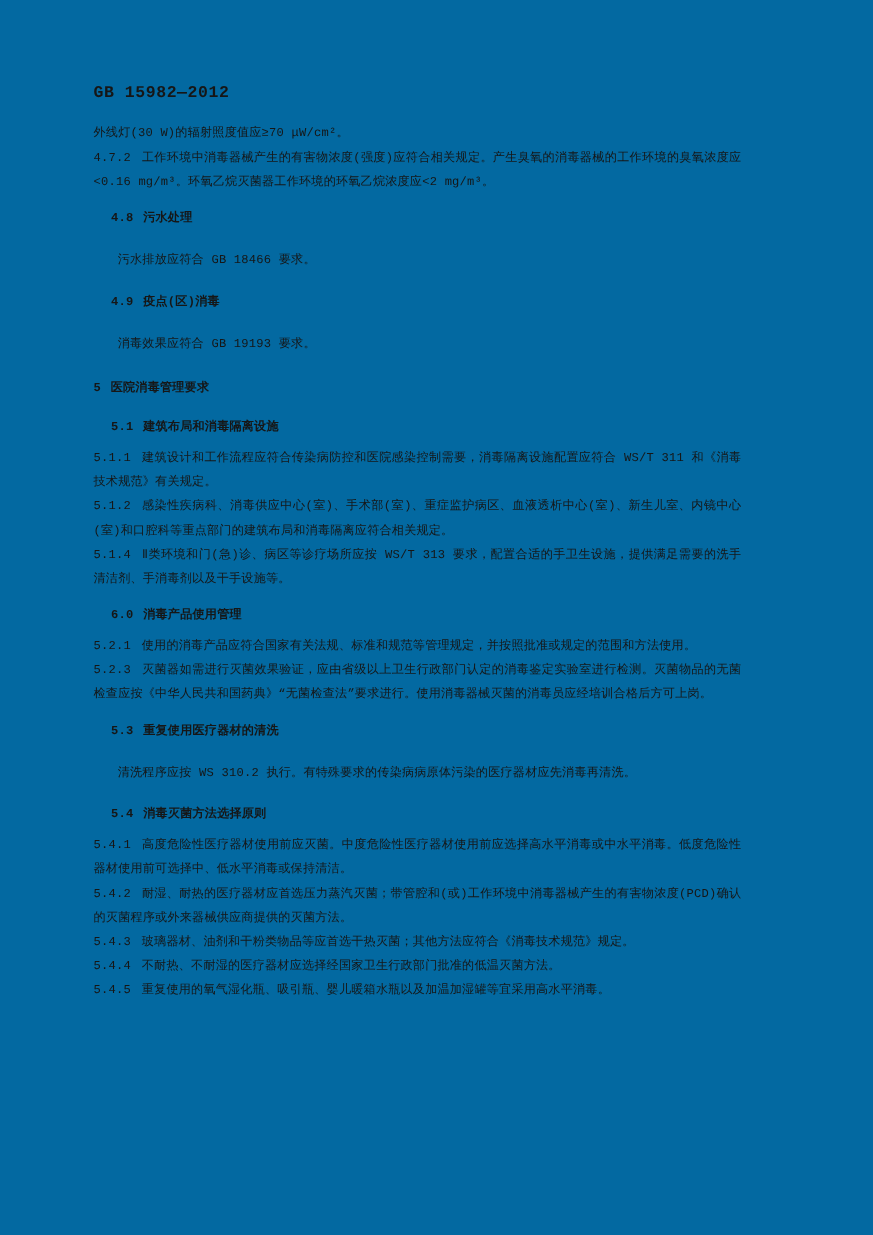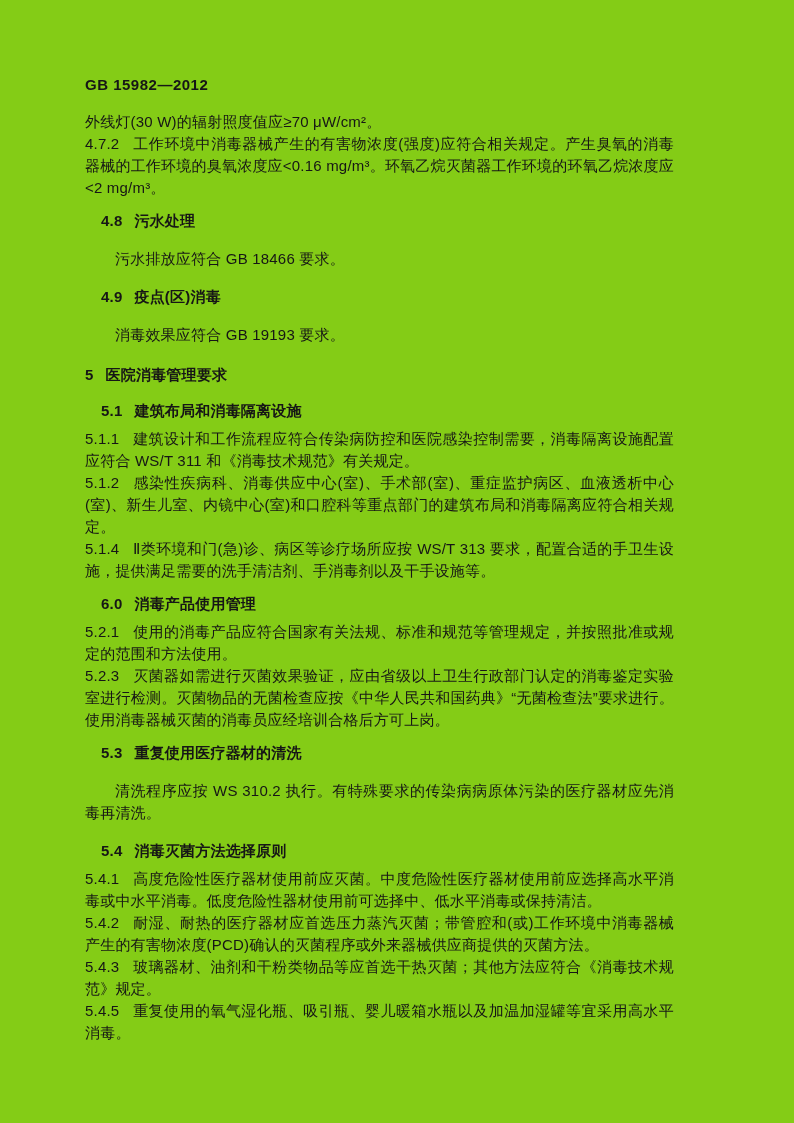--- a/index.html
+++ b/index.html
@@ -4,36 +4,36 @@
 <style>
   html, body {
     margin: 0;
     padding: 0;
     background: #ffffff;
   }
   .page {
     position: relative;
     width: 794px;
     height: 1123px;
-    background: #84cc16;
+    background: #0369a1;
     box-sizing: border-box;
     padding: 76px 120px 0 85px;
-    font-family: Liberation Sans, sans-serif;
+    font-family: Liberation Mono, monospace;
     color: #161616;
     overflow: hidden;
   }
   .doc-header {
     font-weight: bold;
     font-size: 15px;
     letter-spacing: 0.5px;
     margin-bottom: 18px;
   }
   .content p {
     margin: 0;
-    font-size: 15px;
+    font-size: 11px;
     line-height: 22px;
     text-align: justify;
     letter-spacing: 0.2px;
   }
   .content p .num {
     margin-right: 0.9em;
     white-space: nowrap;
   }
   .content p.continuation { margin: 0; }
   .content p.clause { margin: 0; }
@@ -72,16 +72,17 @@
       <p class="clause"><span class="num">5.1.4</span><span>Ⅱ类环境和门(急)诊、病区等诊疗场所应按 WS/T 313 要求，配置合适的手卫生设施，提供满足需要的洗手清洁剂、手消毒剂以及干手设施等。</span></p>
       <p class="heading2"><span class="num">6.0</span><span>消毒产品使用管理</span></p>
       <p class="clause"><span class="num">5.2.1</span><span>使用的消毒产品应符合国家有关法规、标准和规范等管理规定，并按照批准或规定的范围和方法使用。</span></p>
       <p class="clause"><span class="num">5.2.3</span><span>灭菌器如需进行灭菌效果验证，应由省级以上卫生行政部门认定的消毒鉴定实验室进行检测。灭菌物品的无菌检查应按《中华人民共和国药典》“无菌检查法”要求进行。使用消毒器械灭菌的消毒员应经培训合格后方可上岗。</span></p>
       <p class="heading2"><span class="num">5.3</span><span>重复使用医疗器材的清洗</span></p>
       <p class="indent"><span>清洗程序应按 WS 310.2 执行。有特殊要求的传染病病原体污染的医疗器材应先消毒再清洗。</span></p>
       <p class="heading2"><span class="num">5.4</span><span>消毒灭菌方法选择原则</span></p>
       <p class="clause"><span class="num">5.4.1</span><span>高度危险性医疗器材使用前应灭菌。中度危险性医疗器材使用前应选择高水平消毒或中水平消毒。低度危险性器材使用前可选择中、低水平消毒或保持清洁。</span></p>
       <p class="clause"><span class="num">5.4.2</span><span>耐湿、耐热的医疗器材应首选压力蒸汽灭菌；带管腔和(或)工作环境中消毒器械产生的有害物浓度(PCD)确认的灭菌程序或外来器械供应商提供的灭菌方法。</span></p>
       <p class="clause"><span class="num">5.4.3</span><span>玻璃器材、油剂和干粉类物品等应首选干热灭菌；其他方法应符合《消毒技术规范》规定。</span></p>
+      <p class="clause"><span class="num">5.4.4</span><span>不耐热、不耐湿的医疗器材应选择经国家卫生行政部门批准的低温灭菌方法。</span></p>
       <p class="clause"><span class="num">5.4.5</span><span>重复使用的氧气湿化瓶、吸引瓶、婴儿暖箱水瓶以及加温加湿罐等宜采用高水平消毒。</span></p>
     </div>
 
 </div>
 
 </body></html>

